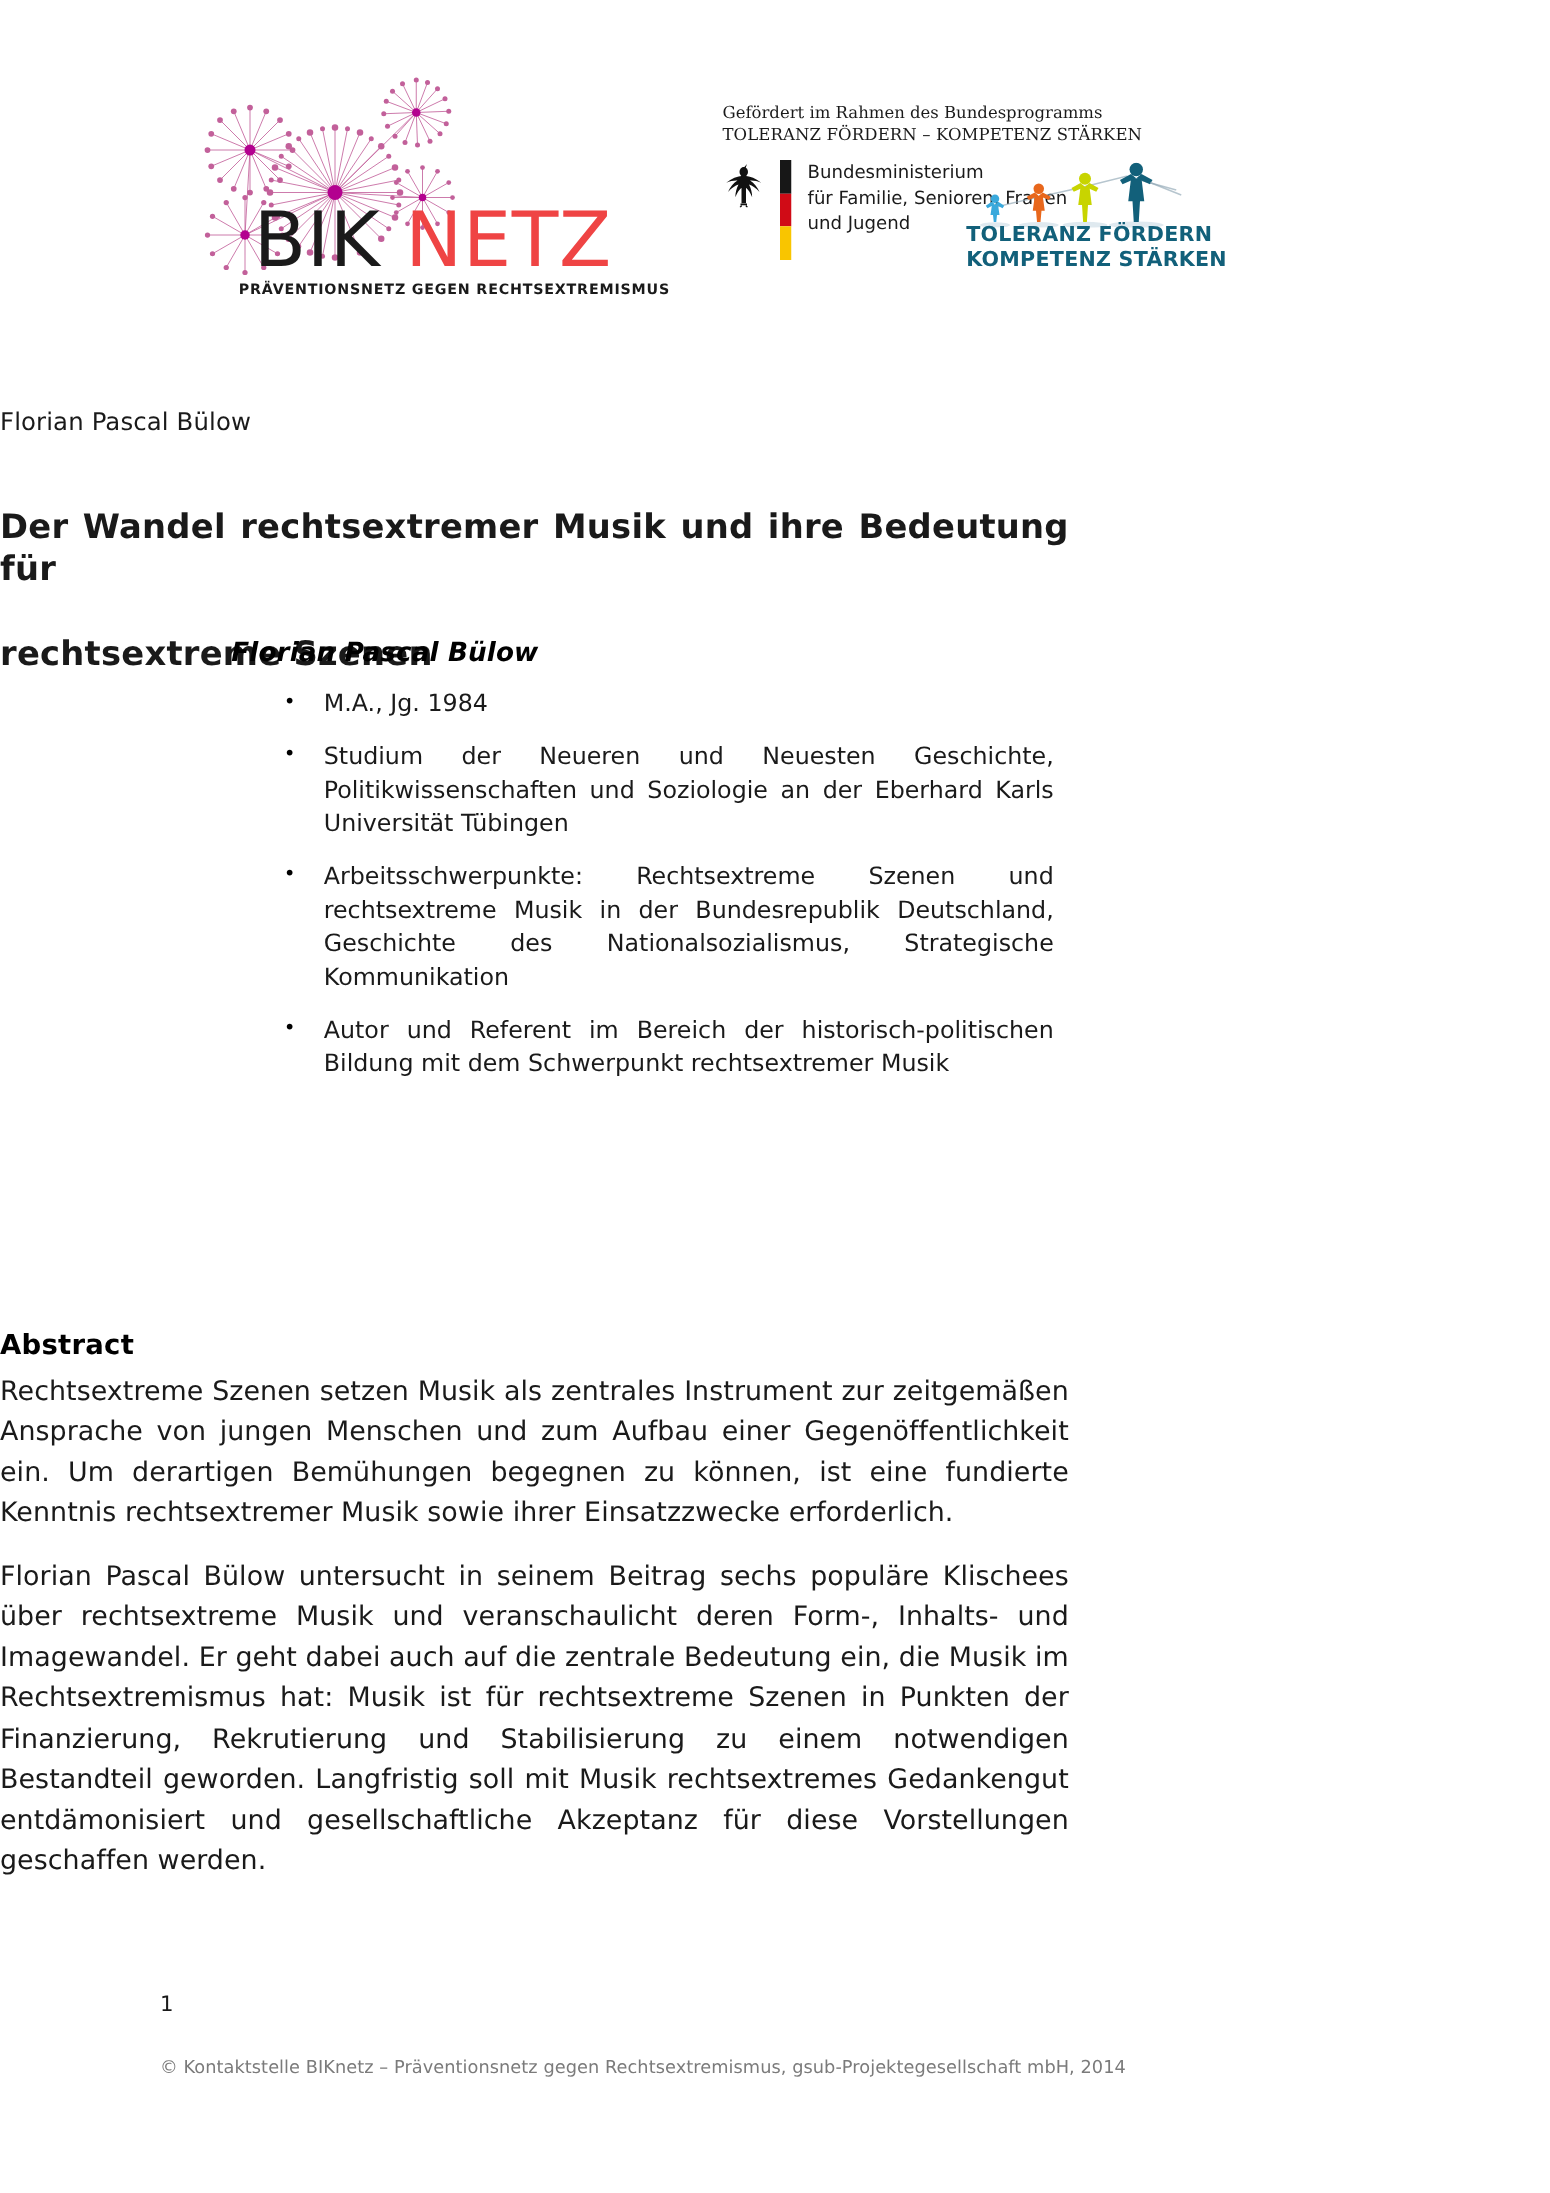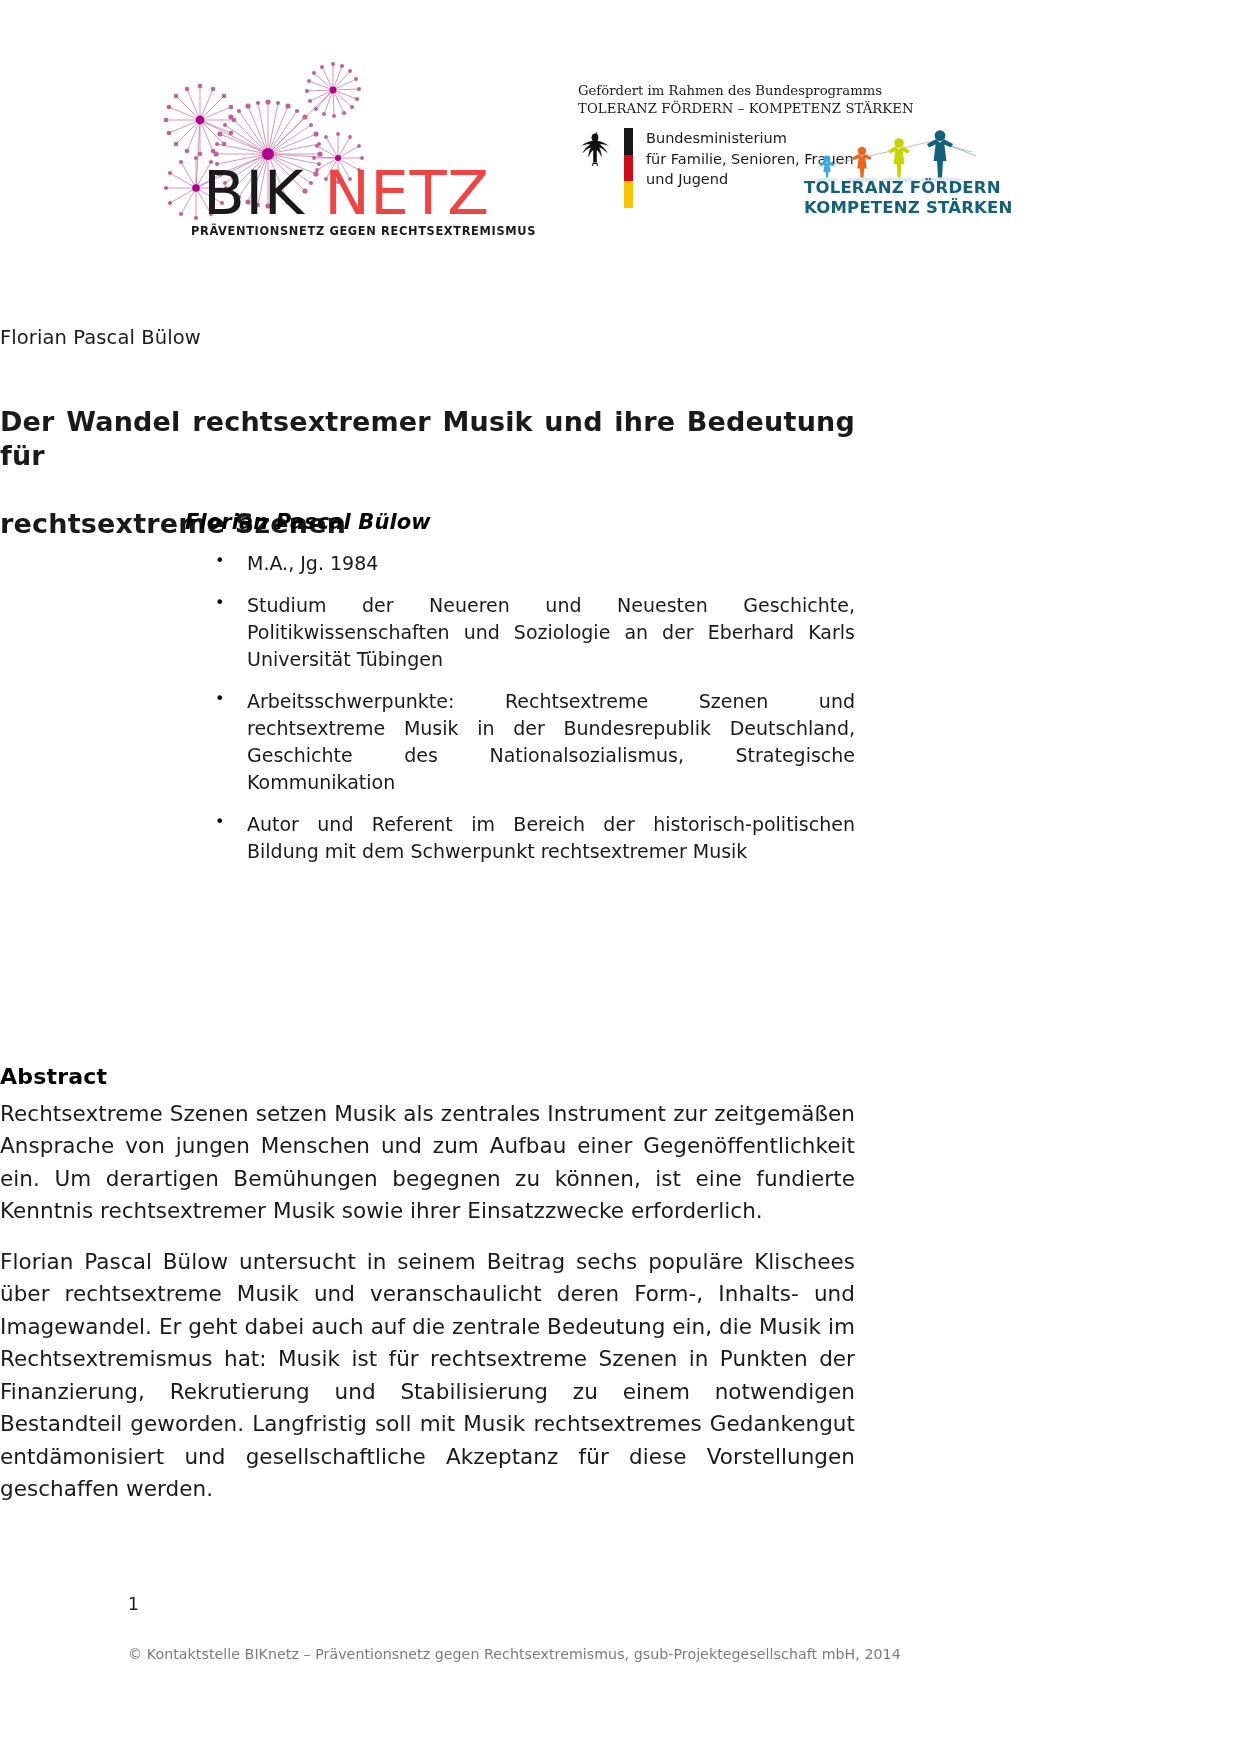--- a/index.html
+++ b/index.html
@@ -121,21 +121,21 @@
     font-family: "DejaVu Sans", "Liberation Sans", sans-serif;
     font-size: 14.5px;
     line-height: 1.42;
     color: #1a1a1a;
     white-space: nowrap;
   }
 
   
   .toleranz-logo {
     position: absolute;
-    left: 800px;
+    left: 769px;
     top: 130px;
     width: 180px;
     height: 86px;
   }
   .toleranz-figures {
     position: absolute;
     left: 0;
     top: 0;
     width: 180px;
     height: 52px;
@@ -191,21 +191,21 @@
   .bio-name {
     font-size: 21px;
     font-weight: 700;
     font-style: italic;
     color: #000;
     margin: 0 0 16px 0;
     letter-spacing: 0.1px;
   }
   ul.bio-list {
     list-style: none;
-    margin: 0;
+    margin: 12px;
     padding: 0;
   }
   ul.bio-list > li {
     position: relative;
     padding-left: 62px;
     margin-bottom: 15px;
     font-size: 19px;
     line-height: 1.42;
     text-align: justify;
     text-justify: inter-word;

